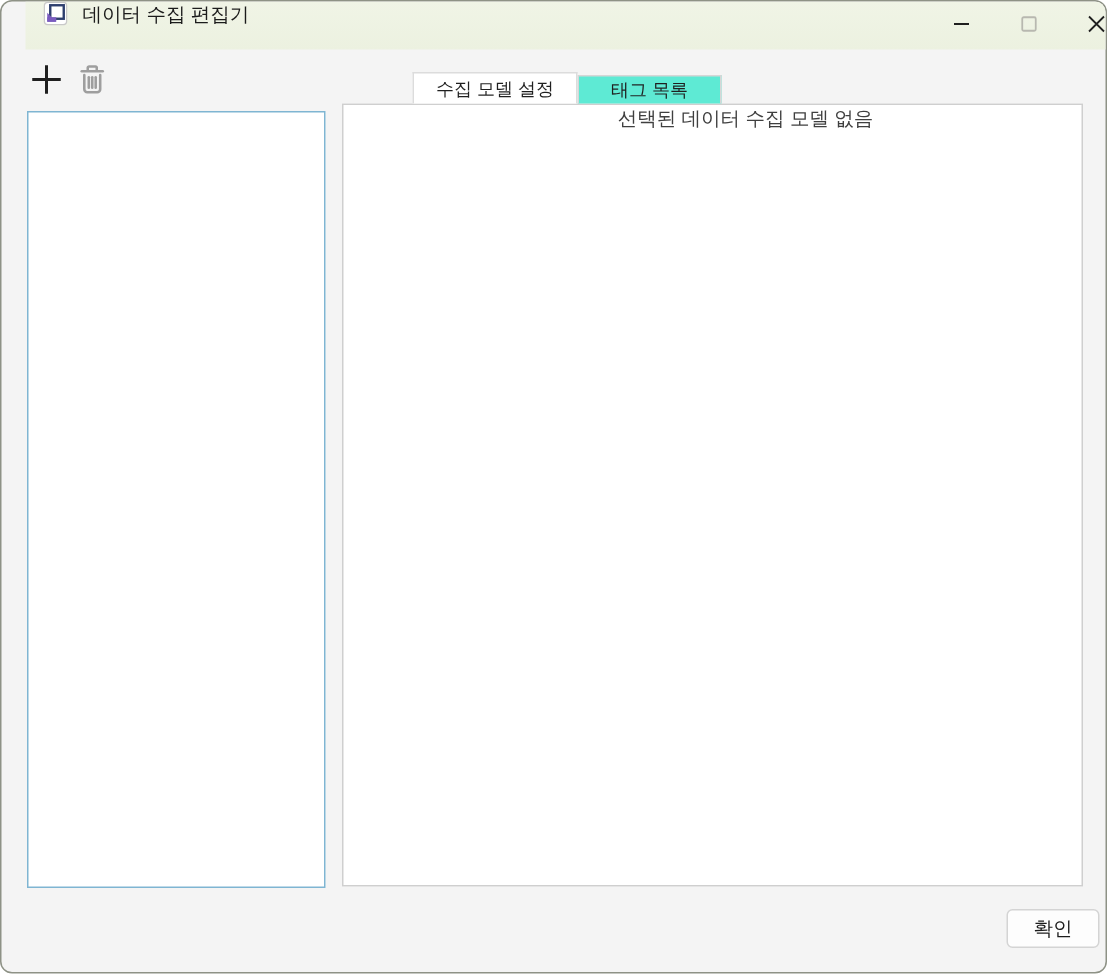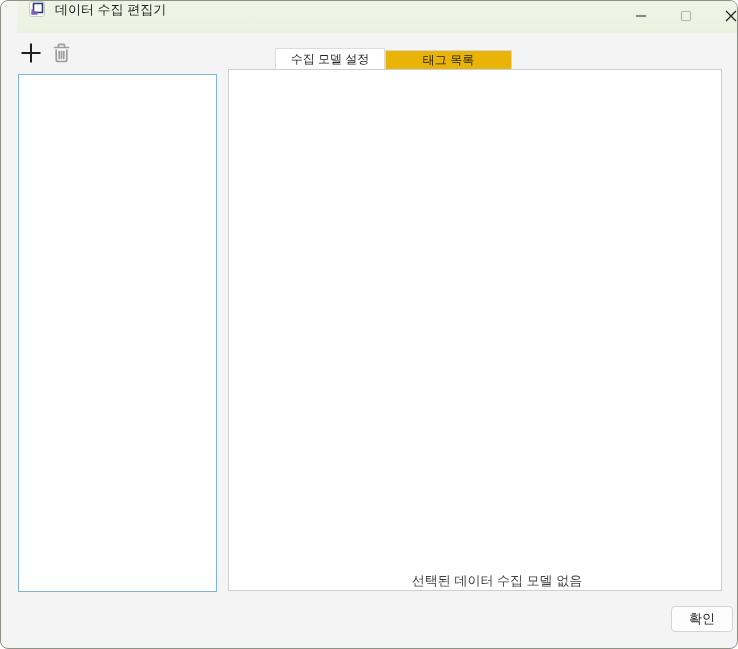--- a/index.html
+++ b/index.html
@@ -105,35 +105,35 @@
   }
   .tab.active {
     width: 110px;
     height: 21px;
     background: #ffffff;
     border-color: #dcdcdc;
     position: relative;
     z-index: 2;
   }
   .tab.inactive {
-    width: 127px;
+    width: 96px;
     height: 19px;
-    background: #eab308;
+    background: #5eead4;
     z-index: 1;
   }
 
   
   .tab-panel {
     position: absolute;
     left: 227px; top: 68px;
     width: 494px; height: 522px;
     background: #ffffff;
     border: 1px solid #cfcfcf;
     display: flex;
-    align-items: flex-end;
+    align-items: flex-start;
     justify-content: center;
     z-index: 0;
     padding-left: 44px;
   }
   .empty-message {
     font-size: 13px;
     color: #3f3f3f;
   }
 
   

